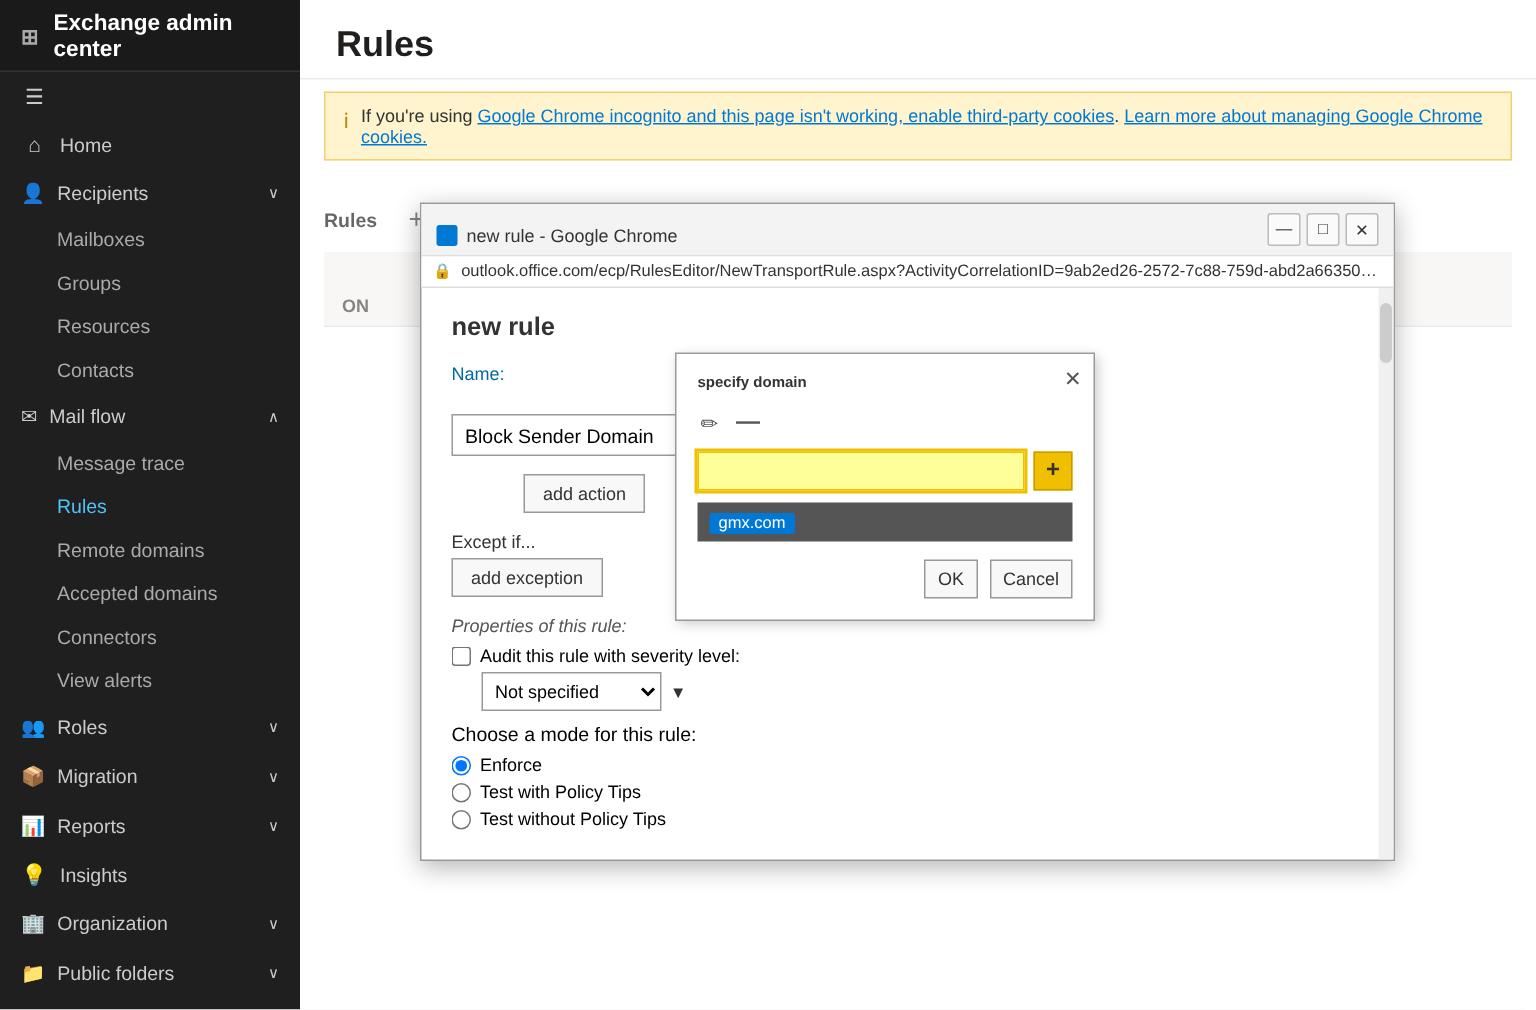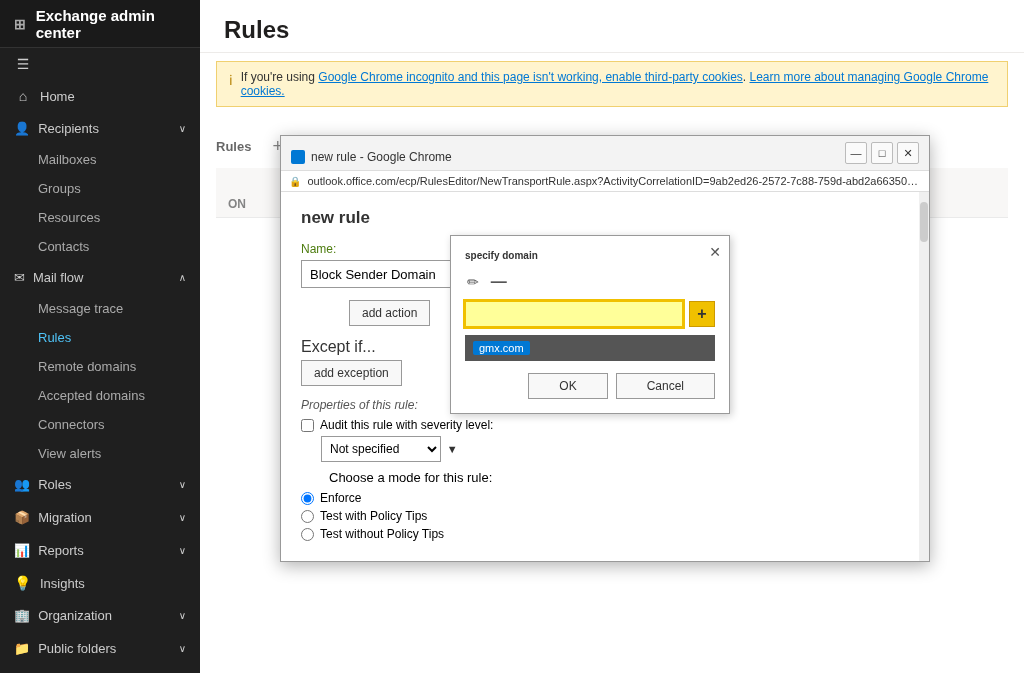--- a/index.html
+++ b/index.html
@@ -40,28 +40,28 @@
     .browser-controls { display: flex; gap: 4px; }
     .browser-btn { width: 22px; height: 22px; border: 1px solid #bbb; background: #fafafa; cursor: pointer; display: flex; align-items: center; justify-content: center; font-size: 11px; color: #333; border-radius: 2px; }
     .browser-addressbar { background: #fff; padding: 4px 8px; border-bottom: 1px solid #ddd; display: flex; align-items: center; gap: 6px; font-size: 11px; color: #555; }
     .browser-addressbar .lock-icon { color: #888; font-size: 10px; }
     .browser-addressbar .url { font-size: 11px; color: #333; overflow: hidden; text-overflow: ellipsis; white-space: nowrap; }
 
     
     .rule-editor { padding: 16px 20px; overflow-y: auto; max-height: 500px; }
     .rule-editor h2 { font-size: 17px; font-weight: 600; color: #333; margin-bottom: 14px; }
     .form-group { margin-bottom: 12px; }
-    .form-label { font-size: 12px; color: #4d7c0f; margin-bottom: 4px; display: block; }
+    .form-label { font-size: 12px; color: #0369a1; margin-bottom: 20px; display: block; }
     .form-input { width: 240px; height: 28px; border: 1px solid #999; padding: 4px 8px; font-size: 13px; }
     .form-row { display: flex; align-items: center; gap: 8px; flex-wrap: wrap; }
     .form-select { height: 28px; border: 1px solid #999; padding: 2px 6px; font-size: 12px; background: #fff; min-width: 180px; }
     .form-btn { height: 26px; padding: 0 12px; border: 1px solid #999; background: #f8f8f8; cursor: pointer; font-size: 12px; color: #333; }
     .section-title { font-size: 12px; font-weight: 600; color: #333; margin-bottom: 6px; margin-top: 10px; }
     .section-title.required::before { content: '*'; color: #a00; margin-right: 2px; }
-    .except-label { font-size: 16px; color: #333; margin-bottom: 4px; display: block; }
+    .except-label { font-size: 12px; color: #333; margin-bottom: 4px; display: block; }
 
     .properties-label { font-size: 12px; color: #555; font-style: italic; margin: 10px 0 6px; }
 
     .checkbox-row { display: flex; align-items: center; gap: 6px; margin-bottom: 4px; font-size: 12px; }
     .radio-row { display: flex; align-items: center; gap: 6px; margin-bottom: 4px; font-size: 12px; }
 
     .severity-select { height: 26px; border: 1px solid #999; padding: 2px 4px; font-size: 12px; background: #fff; min-width: 120px; }
 
     
     .specify-domain-popup { position: absolute; top: 120px; left: 250px; width: 280px; background: #fff; border: 1px solid #999; box-shadow: 2px 2px 8px rgba(0,0,0,0.2); z-index: 20; padding: 14px; }
@@ -70,21 +70,21 @@
     .popup-toolbar { display: flex; gap: 8px; margin-bottom: 8px; align-items: center; }
     .popup-tool-btn { background: none; border: none; cursor: pointer; font-size: 14px; color: #555; padding: 2px; }
     .popup-input-row { display: flex; align-items: center; gap: 6px; margin-bottom: 8px; }
     .popup-input { height: 26px; border: 1px solid #f0c000; background: #ffff99; padding: 2px 6px; font-size: 12px; flex: 1; outline: 2px solid #f0c000; }
     .popup-add-btn { width: 26px; height: 26px; background: #f0c000; border: 1px solid #cc9900; cursor: pointer; display: flex; align-items: center; justify-content: center; font-size: 16px; color: #333; font-weight: bold; }
     .popup-list { background: #555; padding: 4px 8px; }
     .popup-list-item { color: #fff; font-size: 12px; padding: 2px 0; }
     .popup-list-item span.domain-tag { background: #0078d4; color: #fff; padding: 1px 6px; border-radius: 2px; font-size: 11px; }
 
     .popup-footer { display: flex; justify-content: flex-end; gap: 8px; margin-top: 12px; }
-    .popup-footer-btn { height: 26px; padding: 0 30px; border: 1px solid #999; background: #f8f8f8; cursor: pointer; font-size: 12px; color: #333; }
+    .popup-footer-btn { height: 26px; padding: 0 8px; border: 1px solid #999; background: #f8f8f8; cursor: pointer; font-size: 12px; color: #333; }
 
     
     .main-overlay { position: absolute; top: 0; left: 0; right: 0; bottom: 0; background: rgba(255,255,255,0.4); z-index: 5; }
   </style>
 </head>
 <body>
 
 <nav class="sidebar">
   <div class="sidebar-header">
     <span class="sidebar-header-icon">⊞</span>
@@ -273,21 +273,21 @@
           <div style="margin-left:20px; margin-bottom:8px;">
             <select class="severity-select">
               <option>Not specified</option>
               <option>Low</option>
               <option>Medium</option>
               <option>High</option>
             </select>
             <span style="font-size:11px; color:#333; margin-left:2px;">▼</span>
           </div>
 
-          <div style="margin-bottom:6px;margin-left:28px;">
+          <div style="margin-bottom:6px;">
             <span>Choose a mode for this rule:</span>
           </div>
           <div class="radio-row">
             <input type="radio" name="mode" checked="" style="">
             <span>Enforce</span>
           </div>
           <div class="radio-row">
             <input type="radio" name="mode" style="">
             <span>Test with Policy Tips</span>
           </div>

